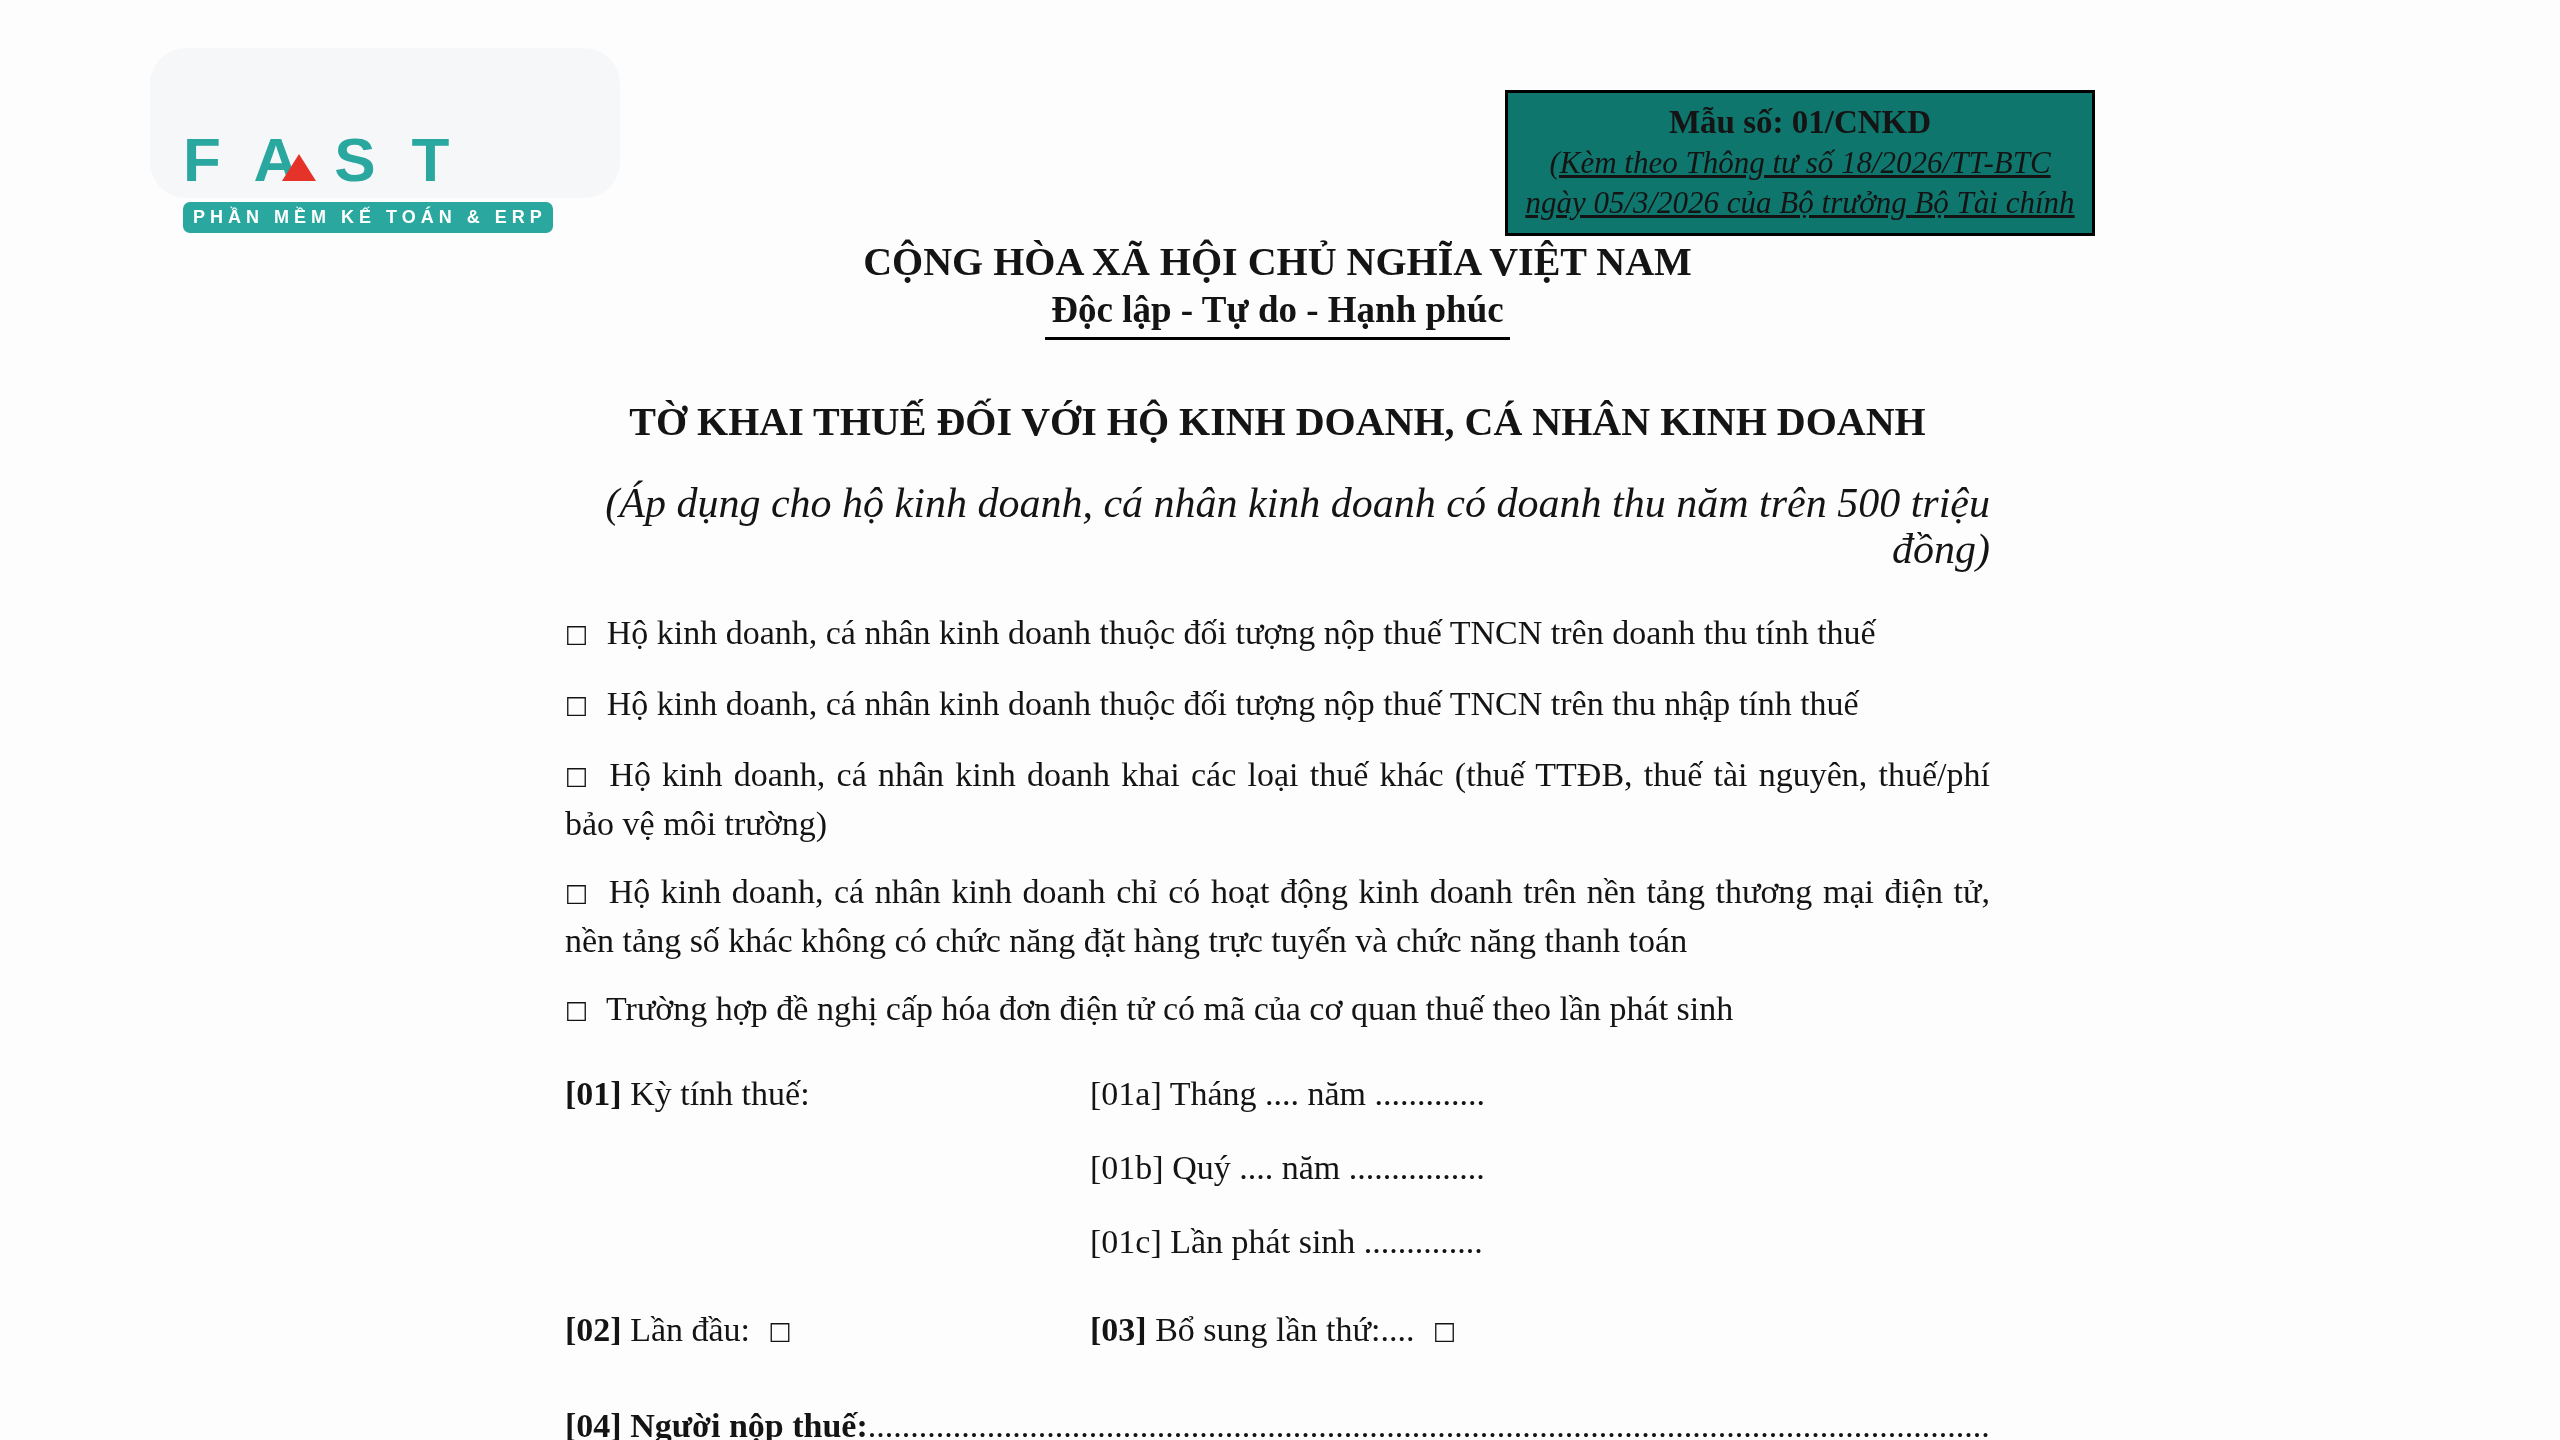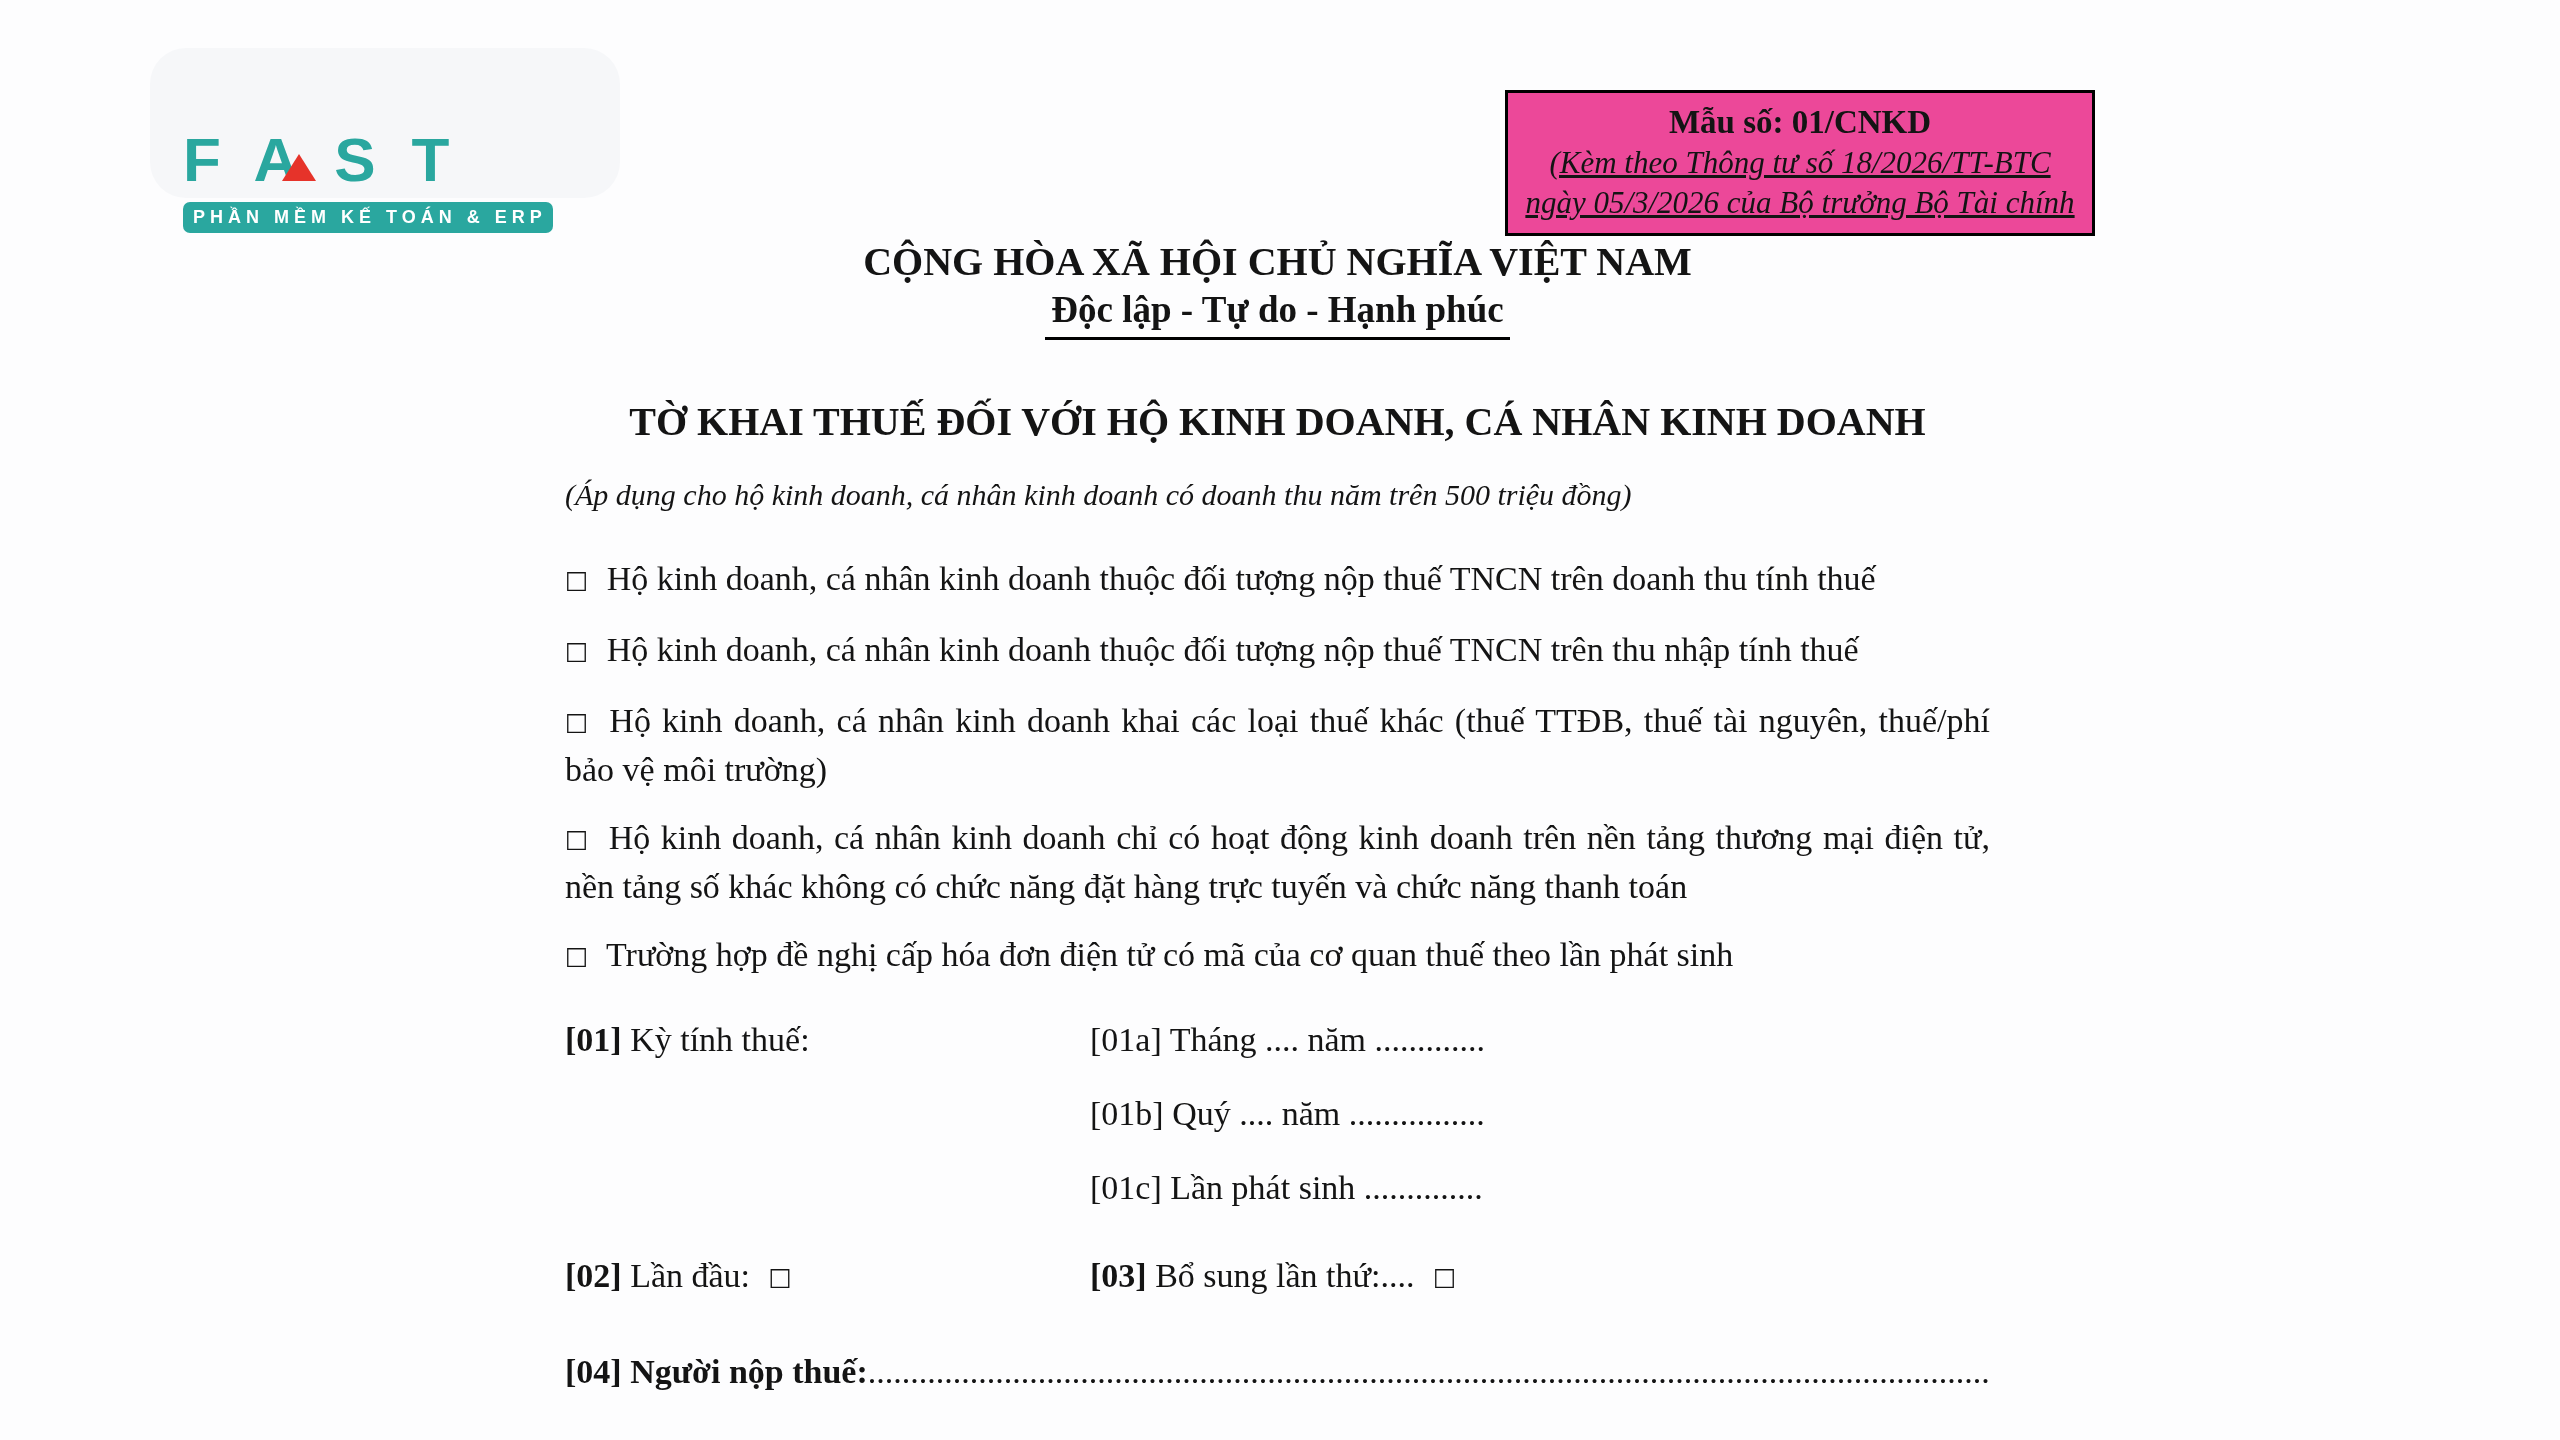--- a/index.html
+++ b/index.html
@@ -32,33 +32,33 @@
     background:#2aa79f; color:#ffffff;
     font-family:"Liberation Sans","DejaVu Sans",sans-serif;
     font-weight:bold; font-size:18px; letter-spacing:5px;
     text-align:center; padding:5px 10px; border-radius:7px;
     white-space:nowrap;
   }
 
   
   .ref-box {
     position:absolute; left:1505px; top:90px; width:560px;
-    border:3px solid #000; background:#ec4899;
+    border:3px solid #000; background:#0f766e;
     padding:8px 12px 10px; text-align:center;
   }
   .ref-box .b1 { font-weight:bold; font-size:33px; line-height:42px; }
   .ref-box .b2 { font-style:italic; font-size:31px; line-height:40px;text-decoration:underline; }
 
   
   .doc { position:absolute; left:565px; top:238px; width:1425px; font-size:34px; }
   .nat1 { text-align:center; font-weight:bold; font-size:40px; line-height:48px; }
   .nat2 { text-align:center; font-weight:bold; font-size:37px; line-height:48px; }
   .nat2 .motto-inner { display:inline-block; border-bottom:3px solid #000; padding:0 6px 3px; }
   .title { text-align:center; font-weight:bold; font-size:40px; line-height:48px; margin-top:58px; }
-  .subtitle { text-align:left; font-style:italic; font-size:30px; line-height:46px; margin-top:26px; }
+  .subtitle { text-align:right; font-style:italic; font-size:42px; line-height:46px; margin-top:34px; }
 
   .opts { margin-top:38px; }
   .opt { margin:0 0 22px; text-align:justify; line-height:46px; }
   .cbx {
     font-family:"DejaVu Sans",sans-serif;
     font-size:0.72em; position:relative; top:-2px;
     margin-right:10px; display:inline-block;
   }
   .cbx.after { margin-right:0; margin-left:10px; }
 

